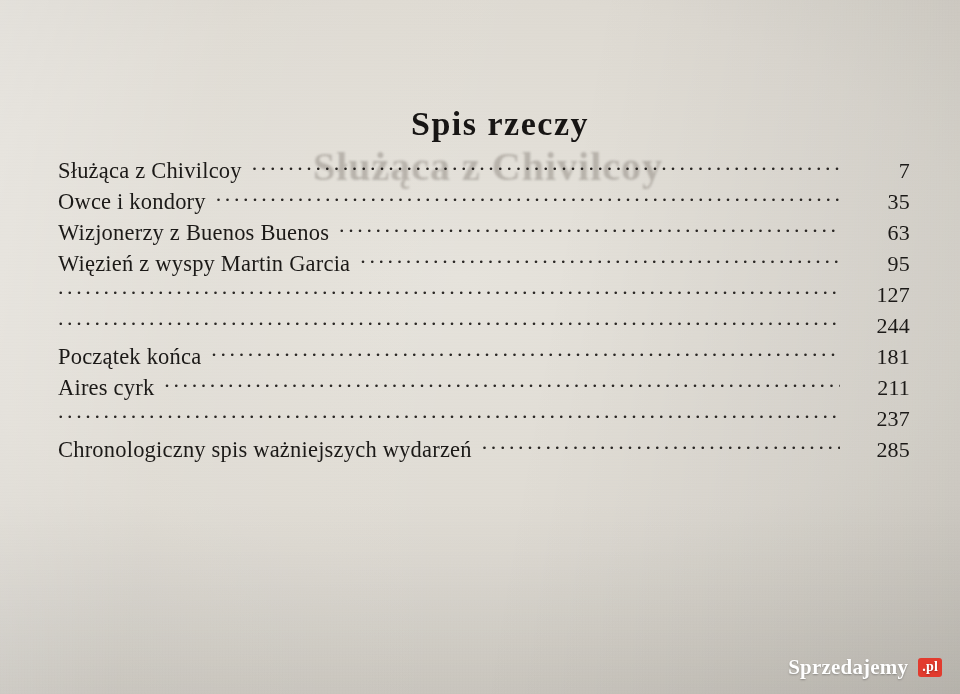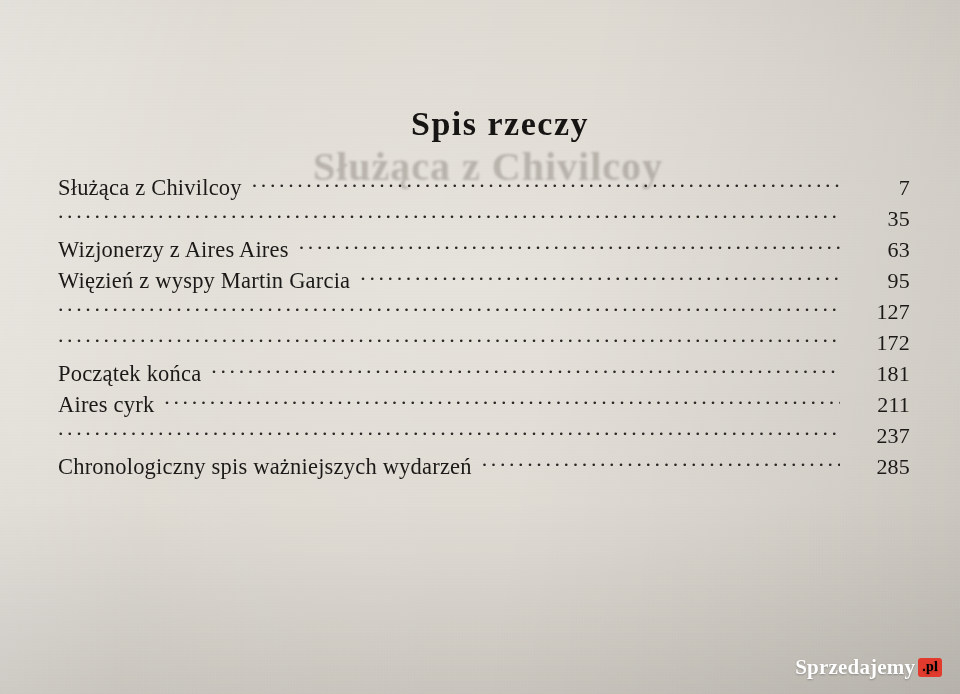--- a/index.html
+++ b/index.html
@@ -65,21 +65,21 @@
     font-size: 34px;
     font-weight: bold;
     letter-spacing: 1.5px;
     color: #171514;
     font-family: "Liberation Serif", serif;
   }
 
   #toc-list {
     position: absolute;
     left: 58px;
-    top: 173px;
+    top: 156px;
     width: 852px;
   }
 
   .toc-entry {
     display: flex;
     align-items: baseline;
     height: 31px;
     font-size: 22.5px;
     color: #1b1917;
     letter-spacing: 0.2px;
@@ -121,23 +121,23 @@
     font-size: 21px;
     font-weight: bold;
     color: #ffffff;
     text-shadow: 0 1px 2px rgba(0,0,0,0.28);
     letter-spacing: 0.2px;
     display: flex;
     align-items: baseline;
   }
   #watermark .wm-suffix {
     display: inline-block;
-    margin-left: 3px;
+    margin-left: 10px;
     background: #e23b2e;
-    color: #000000;
+    color: #ffffff;
     font-size: 14px;
     font-weight: bold;
     padding: 1px 4px 2px 4px;
     border-radius: 3px;
     position: relative;
     top: -3px;
   }
 
   
   #grain {
@@ -163,44 +163,45 @@
 
     <div id="toc-list">
 
       <div class="toc-entry">
         <span class="label">Służąca z Chivilcoy</span>
         <span class="leader"></span>
         <span class="page">7</span>
       </div>
 
       <div class="toc-entry">
+        <span class="label">Owce i kondory</span>
         <span class="leader"></span>
         <span class="page">35</span>
       </div>
 
       <div class="toc-entry">
-        <span class="label">Wizjonerzy z Aires Aires</span>
+        <span class="label">Wizjonerzy z Buenos Buenos</span>
         <span class="leader"></span>
         <span class="page">63</span>
       </div>
 
       <div class="toc-entry">
         <span class="label">Więzień z wyspy Martin Garcia</span>
         <span class="leader"></span>
         <span class="page">95</span>
       </div>
 
       <div class="toc-entry">
         <span class="leader"></span>
         <span class="page">127</span>
       </div>
 
       <div class="toc-entry">
         <span class="leader"></span>
-        <span class="page">172</span>
+        <span class="page">244</span>
       </div>
 
       <div class="toc-entry">
         <span class="label">Początek końca</span>
         <span class="leader"></span>
         <span class="page">181</span>
       </div>
 
       <div class="toc-entry">
         <span class="label">Aires cyrk</span>

